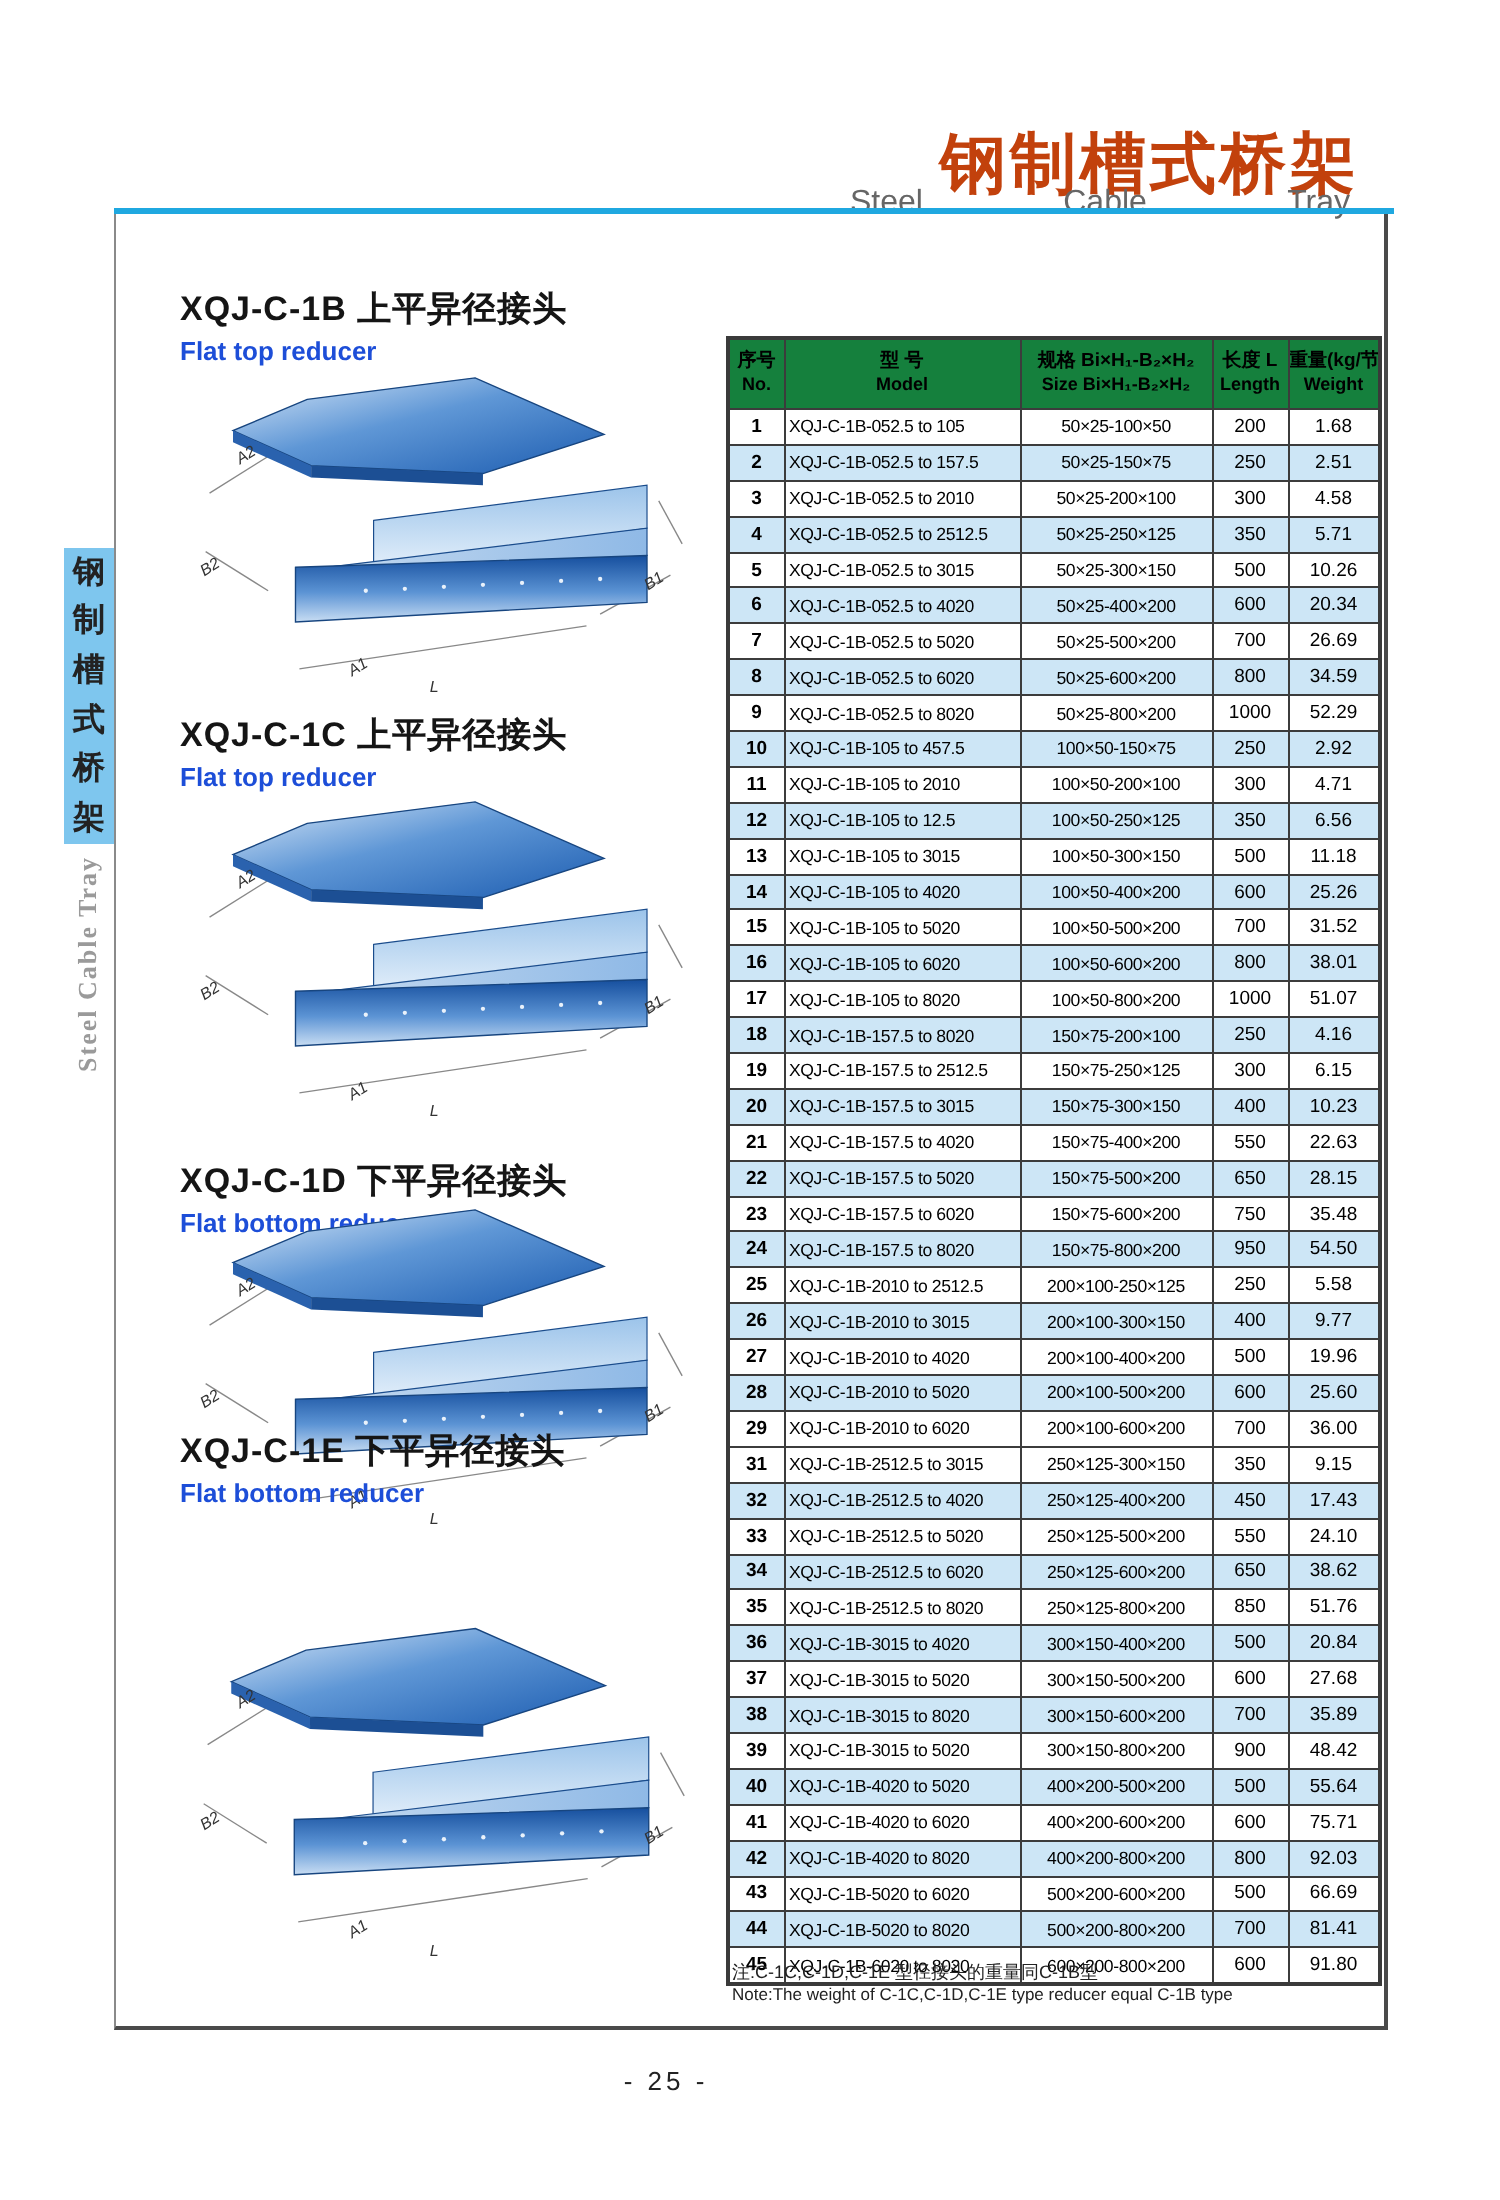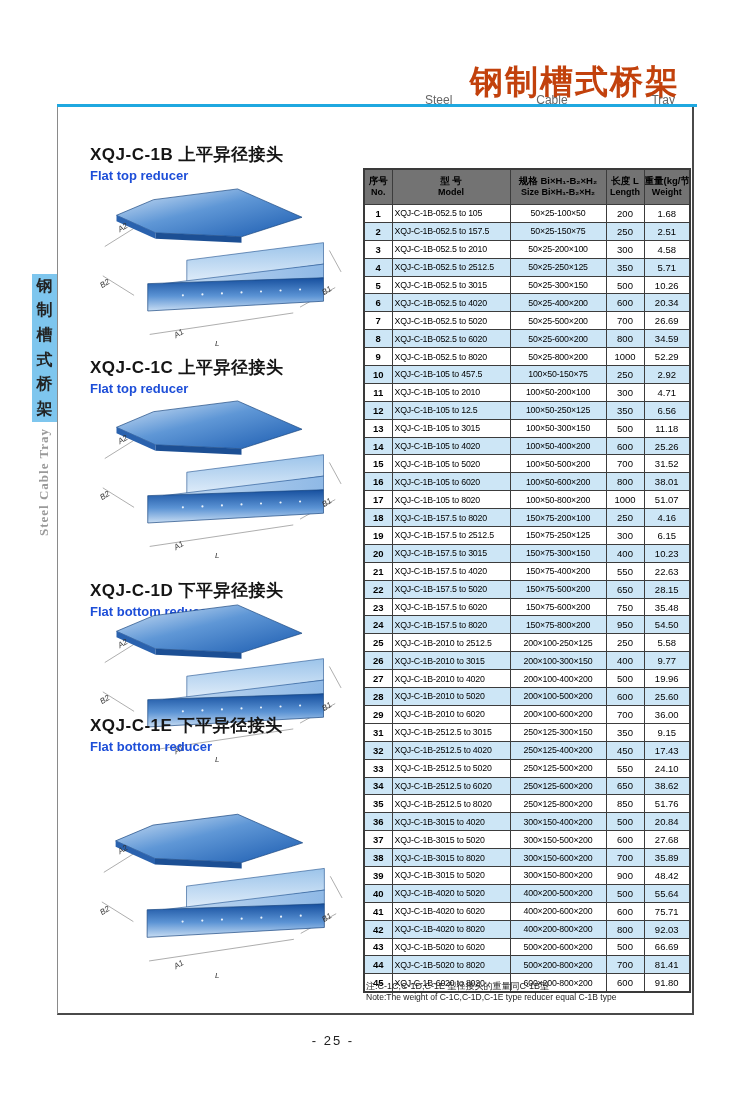--- a/index.html
+++ b/index.html
@@ -8,21 +8,21 @@
     font-family:"Liberation Sans", sans-serif;color:#111;overflow:hidden;
     outline:1px solid #e3e3e3;
   }
   
   .hdr-title{
     position:absolute;top:60px;right:70px;font-size:33px;font-weight:bold;
     color:#c2410c;letter-spacing:2px;white-space:nowrap;
   }
   .hdr-sub{
     position:absolute;top:93px;right:75px;width:250px;display:flex;
-    justify-content:space-between;font-size:12px;color:#666;
+    justify-content:space-between;font-size:16px;color:#666;
   }
   .hdr-rule{
     position:absolute;top:104px;left:57px;width:640px;height:3px;background:#1fa8e0;
   }
   
   .frame{
     position:absolute;left:57px;top:107px;width:634px;height:906px;
     border-left:1px solid #8a8a8a;border-right:2px solid #4a4a4a;border-bottom:2px solid #4a4a4a;
   }
   
@@ -52,21 +52,21 @@
   .dim-l{transform:none;}
   
   .spec-table{
     position:absolute;left:363px;top:168px;border-collapse:collapse;
     table-layout:fixed;width:326px;border:2px solid #3a3a3a;
   }
   .spec-table th,.spec-table td{
     border:1px solid #3c3c3c;padding:0;text-align:center;vertical-align:middle;
     font-size:9.5px;color:#000;overflow:hidden;white-space:nowrap;
   }
-  .spec-table thead th{background:#737373;height:34px;font-weight:bold;line-height:1.25;}
+  .spec-table thead th{background:#15803d;height:34px;font-weight:bold;line-height:1.25;}
   .spec-table thead .h-cn{display:block;font-size:9.5px;}
   .spec-table thead .h-en{display:block;font-size:9px;}
   .spec-table tbody td{height:16.9px;font-weight:500;}
   .spec-table tbody tr.alt td{background:#cde6f6;}
   .spec-table tbody td.c1{text-align:left;padding-left:2px;font-size:8.8px;letter-spacing:-0.2px;}
   .spec-table tbody td.c2{font-size:8.8px;letter-spacing:-0.2px;}
   .spec-table tbody td.c0{font-weight:bold;}
   
   .note{position:absolute;left:366px;top:981px;line-height:1.25;}
   .note-cn{font-size:9px;color:#222;}

